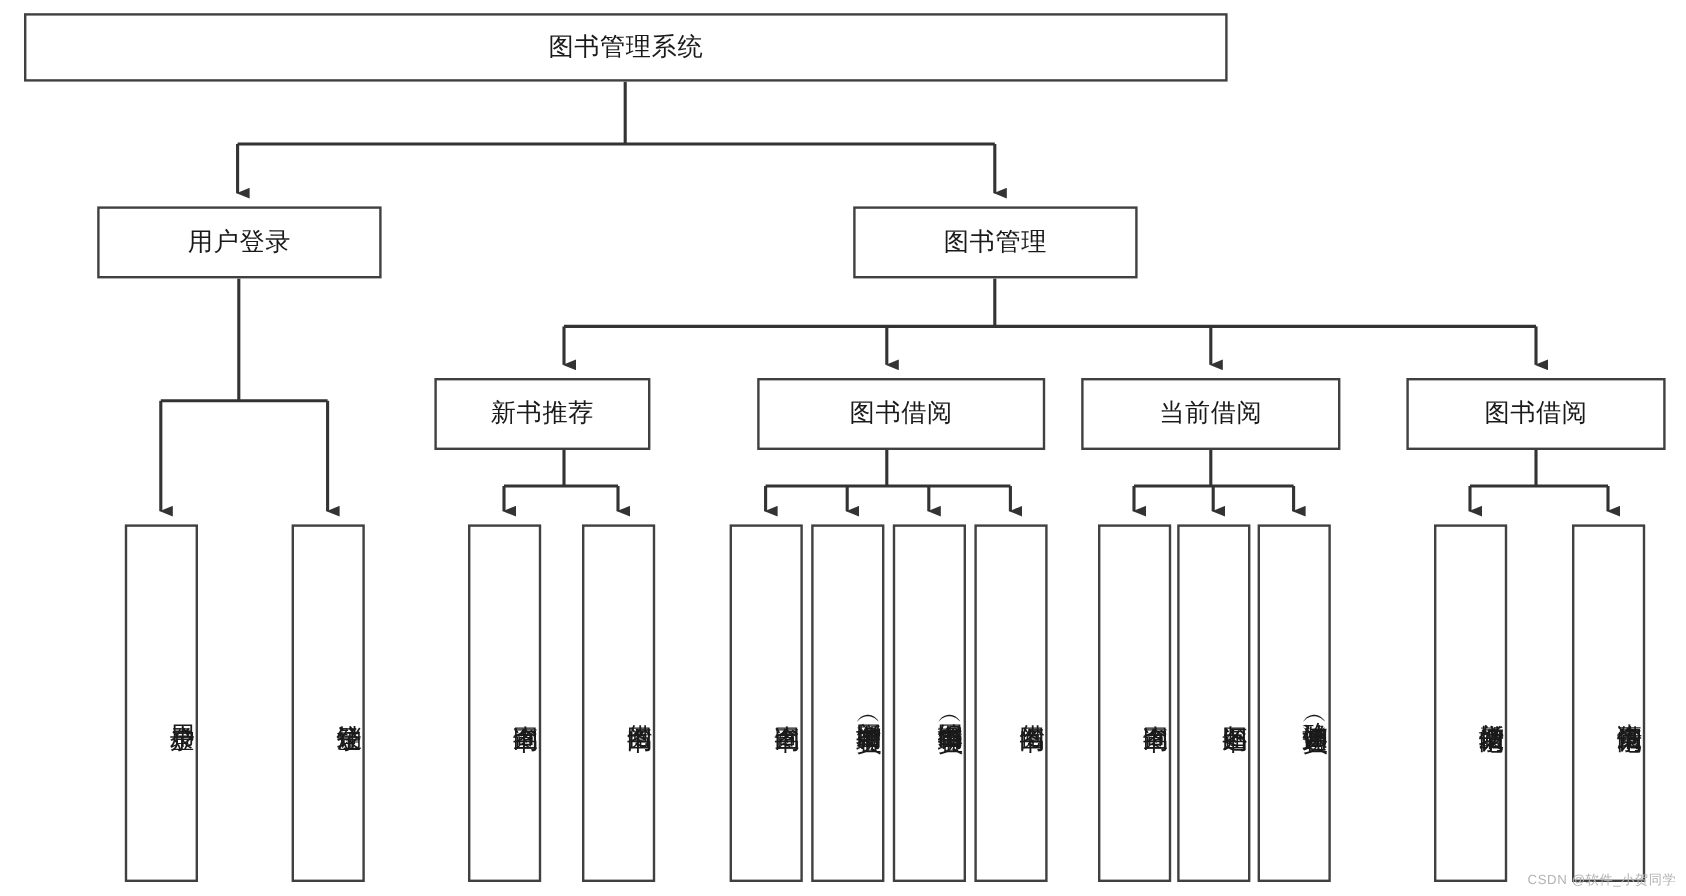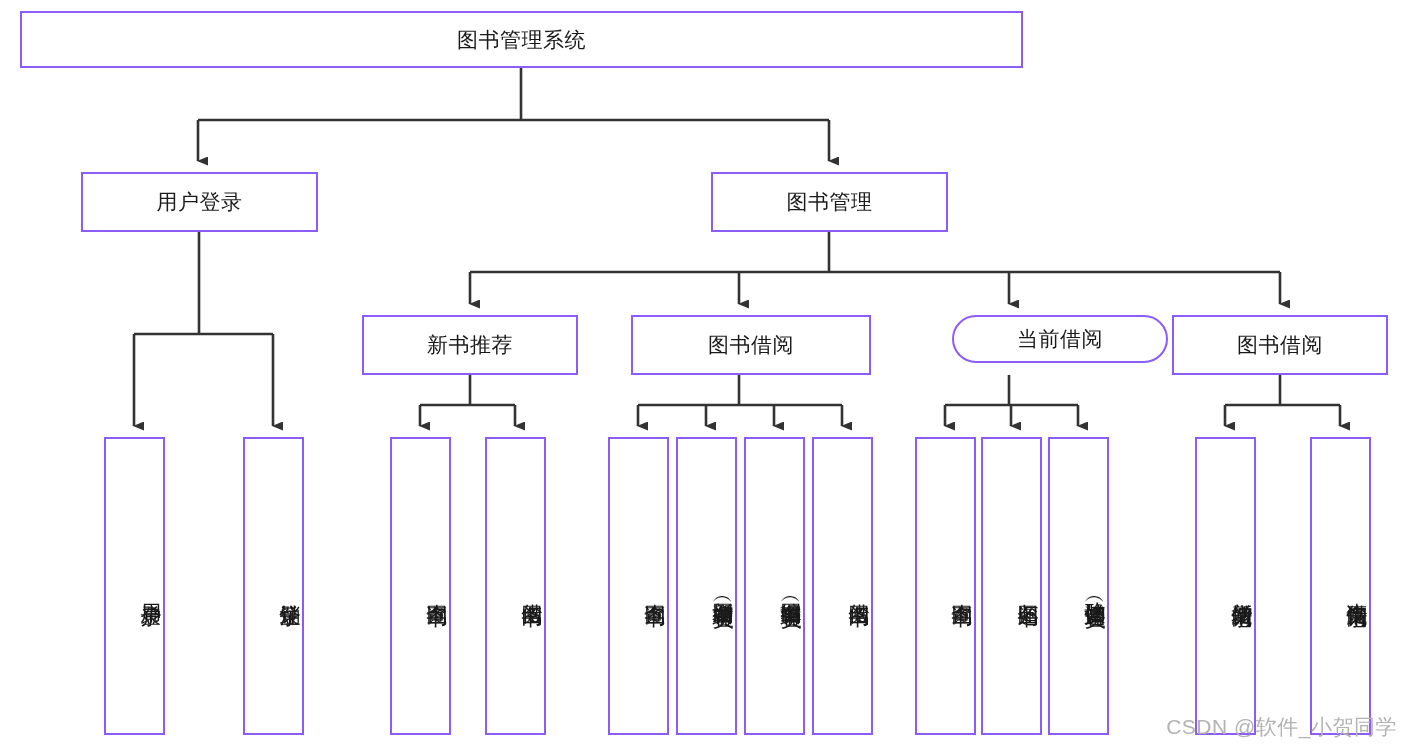--- a/index.html
+++ b/index.html
@@ -23,21 +23,21 @@
     position: absolute;
     left: 0;
     top: 0;
     width: 1405px;
     height: 747px;
   }
   .node {
     position: absolute;
     box-sizing: border-box;
     background: #ffffff;
-    border: 2px solid #8b5cf6;
+    border: 2px solid #404040;
     display: flex;
     align-items: center;
     justify-content: center;
     text-align: center;
     color: #1a1a1a;
   }
   .node-h {
     font-size: 21px;
     line-height: 1.2;
     letter-spacing: 0.5px;
@@ -52,21 +52,21 @@
     justify-content: center;
     padding-top: 6px;
   }
   .node-v span {
     display: block;
   }
   .watermark {
     position: absolute;
     right: 8px;
     bottom: 6px;
-    font-size: 21px;
+    font-size: 11px;
     color: #b3b3b3;
     letter-spacing: 0.5px;
     white-space: nowrap;
   }
 </style>
 </head>
 <body>
 
 <div id="diagram-root">
 
@@ -127,27 +127,27 @@
     <span>图书管理系统</span>
   </div>
 
   <div class="node node-h" style="left:81px; top:172px; width:237px; height:60px;">
     <span>用户登录</span>
   </div>
   <div class="node node-h" style="left:711px; top:172px; width:237px; height:60px;justify-content:center;">
     <span>图书管理</span>
   </div>
 
-  <div class="node node-h" style="left:362px; top:315px; width:216px; height:60px;">
+  <div class="node node-h" style="left:362px; top:315px; width:180px; height:60px;">
     <span>新书推荐</span>
   </div>
   <div class="node node-h" style="left:631px; top:315px; width:240px; height:60px;">
     <span>图书借阅</span>
   </div>
-  <div class="node node-h" style="left:952px; top:315px; width:216px; height:48px;border-radius:24px;">
+  <div class="node node-h" style="left:901px; top:315px; width:216px; height:60px;">
     <span>当前借阅</span>
   </div>
   <div class="node node-h" style="left:1172px; top:315px; width:216px; height:60px;">
     <span>图书借阅</span>
   </div>
 
   <div class="node node-v" style="left:104px; top:437px; width:61px; height:298px;">
     <span>用户登录</span>
   </div>
   <div class="node node-v" style="left:243px; top:437px; width:61px; height:298px;">

